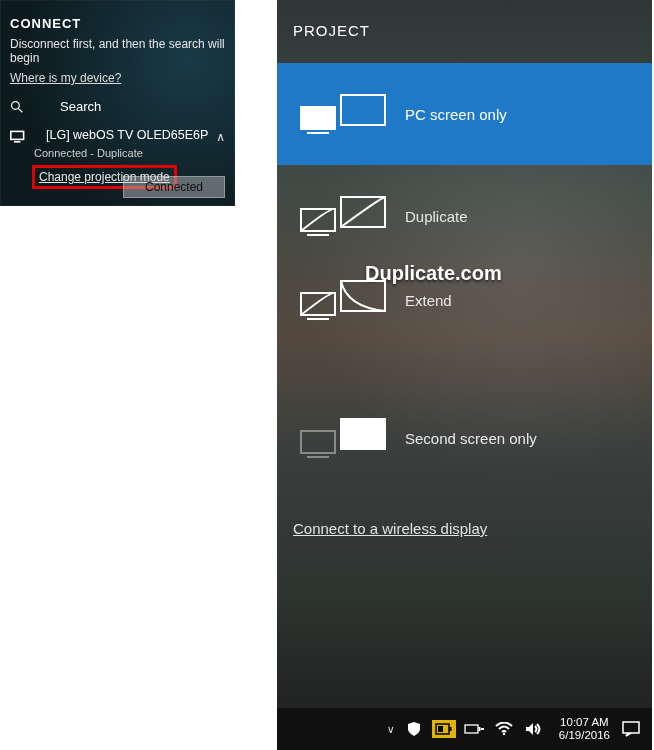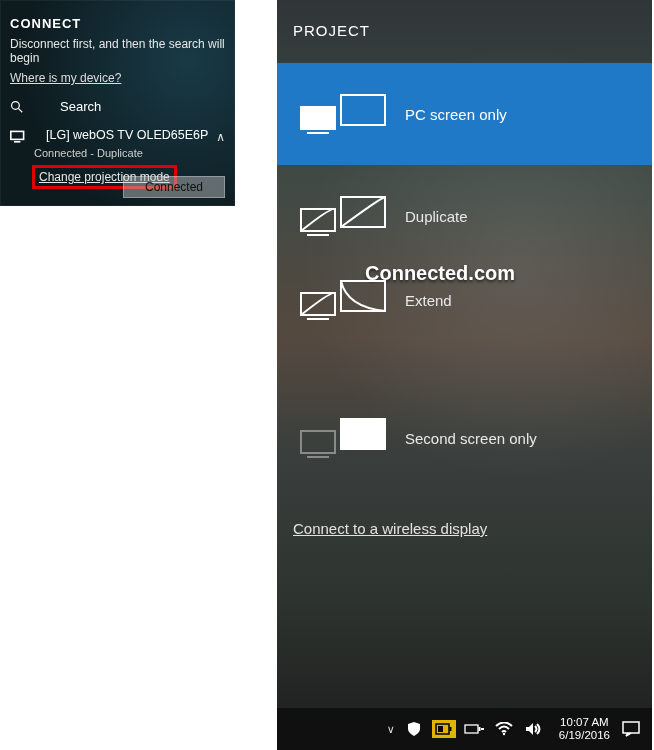--- a/index.html
+++ b/index.html
@@ -157,21 +157,21 @@
           <rect x="4" y="16" width="34" height="22" class="st"></rect>
           <path d="M4 38 Q 34 14 38 16" class="st"></path>
           <line x1="10" y1="42" x2="32" y2="42" class="st"></line>
           <rect x="44" y="4" width="44" height="30" class="st"></rect>
           <path d="M44 34 Q 82 6 88 4" class="st"></path>
         </svg>
       </span>
       <span class="proj-label">Duplicate</span>
     </div>
 
-    <div class="watermark">Connected.com</div>
+    <div class="watermark">Duplicate.com</div>
 
     <div class="proj-option dim opt-extend">
       <span class="icon">
         <svg width="90" height="46" viewBox="0 0 90 46">
           <rect x="4" y="16" width="34" height="22" class="st"></rect>
           <path d="M4 38 Q 34 14 38 16" class="st"></path>
           <line x1="10" y1="42" x2="32" y2="42" class="st"></line>
           <rect x="44" y="4" width="44" height="30" class="st"></rect>
           <path d="M44 4 Q 50 30 88 34" class="st"></path>
         </svg>

